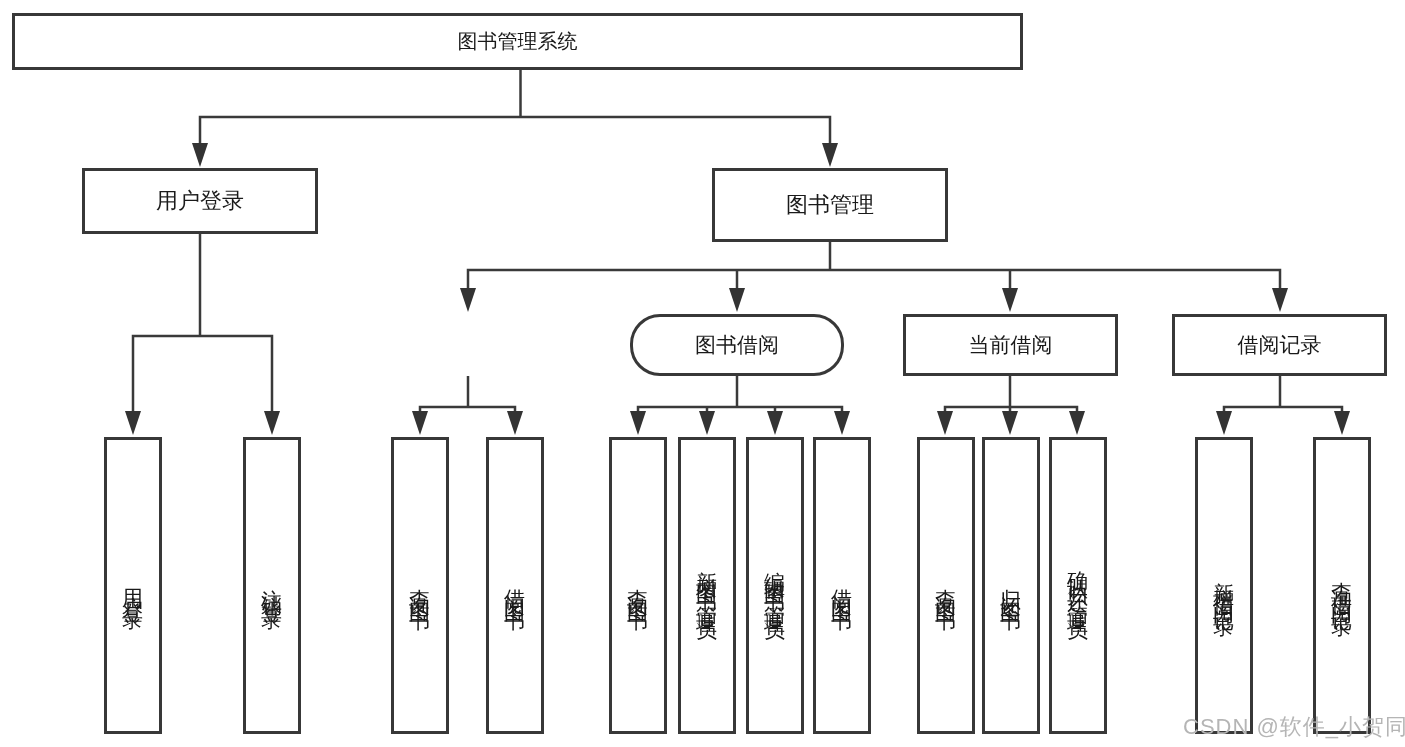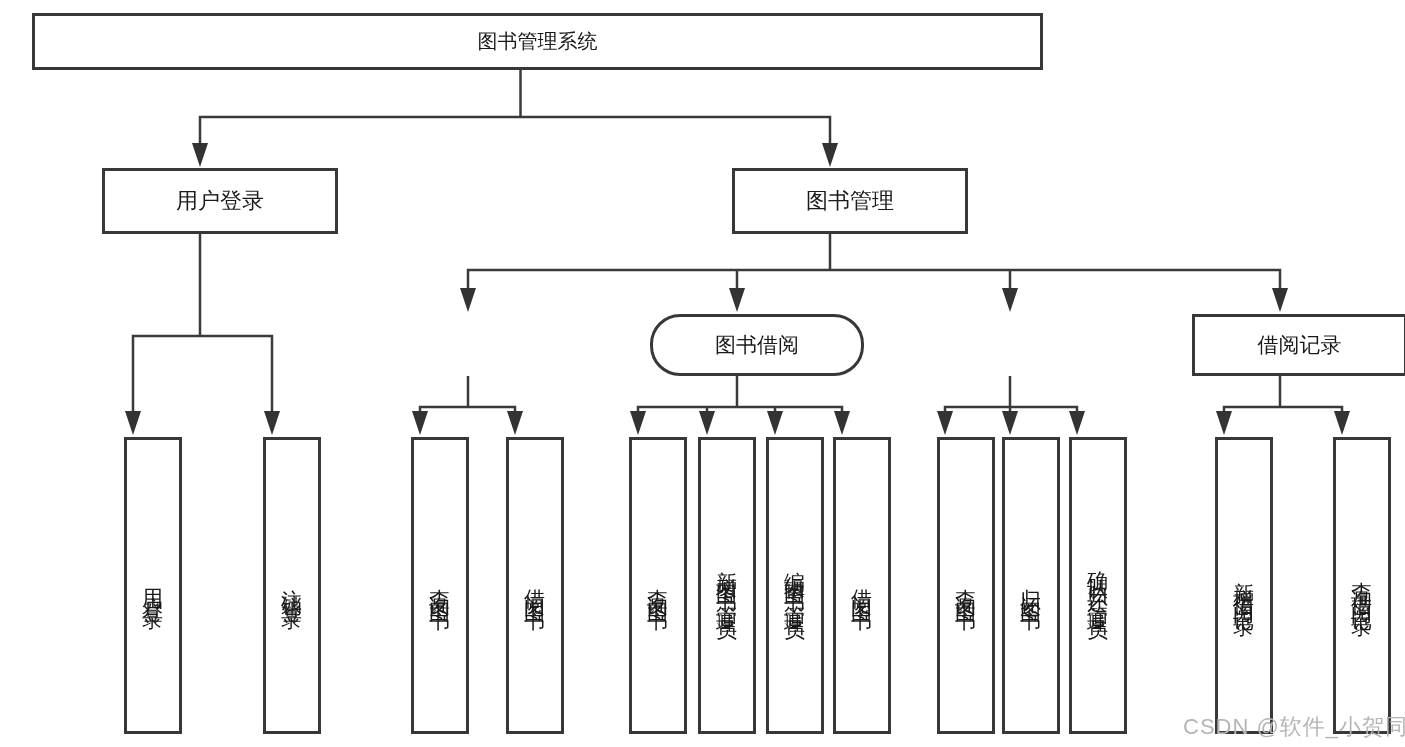--- a/index.html
+++ b/index.html
@@ -27,21 +27,20 @@
     position: absolute;
     box-sizing: border-box;
     border: 3px solid #383838;
     background: #ffffff;
     display: flex;
     align-items: center;
     justify-content: center;
     color: #1a1a1a;
     text-align: center;
     white-space: nowrap;
-    margin-left: 20px;
   }
   .node.root-box   { font-size: 20px; }
   .node.branch-box { font-size: 22px; }
   .node.group-box  { font-size: 21px; }
   .node.leaf-box {
     writing-mode: vertical-rl;
     text-orientation: mixed;
     font-size: 21px;
     letter-spacing: 7px;
     line-height: 1;
@@ -113,23 +112,24 @@
       <polygon points="1002,411 1018,411 1010,435"></polygon>
       <polygon points="1069,411 1085,411 1077,435"></polygon>
       <polygon points="1216,411 1232,411 1224,435"></polygon>
       <polygon points="1334,411 1350,411 1342,435"></polygon>
     </g>
   </svg>
 
   <div class="node root-box" style="left:12px; top:13px; width:1011px; height:57px;">图书管理系统</div>
 
   <div class="node branch-box" style="left:82px; top:168px; width:236px; height:66px;">用户登录</div>
-  <div class="node branch-box" style="left:712px; top:168px; width:236px; height:66px;">图书管理</div>
+  <div class="node branch-box" style="left:712px; top:168px; width:236px; height:74px;">图书管理</div>
 
   <div class="node group-box" style="left:630px; top:314px; width:214px; height:62px;border-radius:30px;">图书借阅</div>
+  <div class="node group-box" style="left:903px; top:314px; width:215px; height:62px;">当前借阅</div>
   <div class="node group-box" style="left:1172px; top:314px; width:215px; height:62px;text-align:center;">借阅记录</div>
 
   <div class="node leaf-box" style="left:104px; top:437px; width:58px; height:297px;">用户登录</div>
   <div class="node leaf-box" style="left:243px; top:437px; width:58px; height:297px;">注销登录</div>
 
   <div class="node leaf-box" style="left:391px; top:437px; width:58px; height:297px;">查询图书</div>
   <div class="node leaf-box" style="left:486px; top:437px; width:58px; height:297px;">借阅图书</div>
 
   <div class="node leaf-box" style="left:609px; top:437px; width:58px; height:297px;">查询图书</div>
   <div class="node leaf-box" style="left:678px; top:437px; width:58px; height:297px;">新增图书（管理员）</div>

